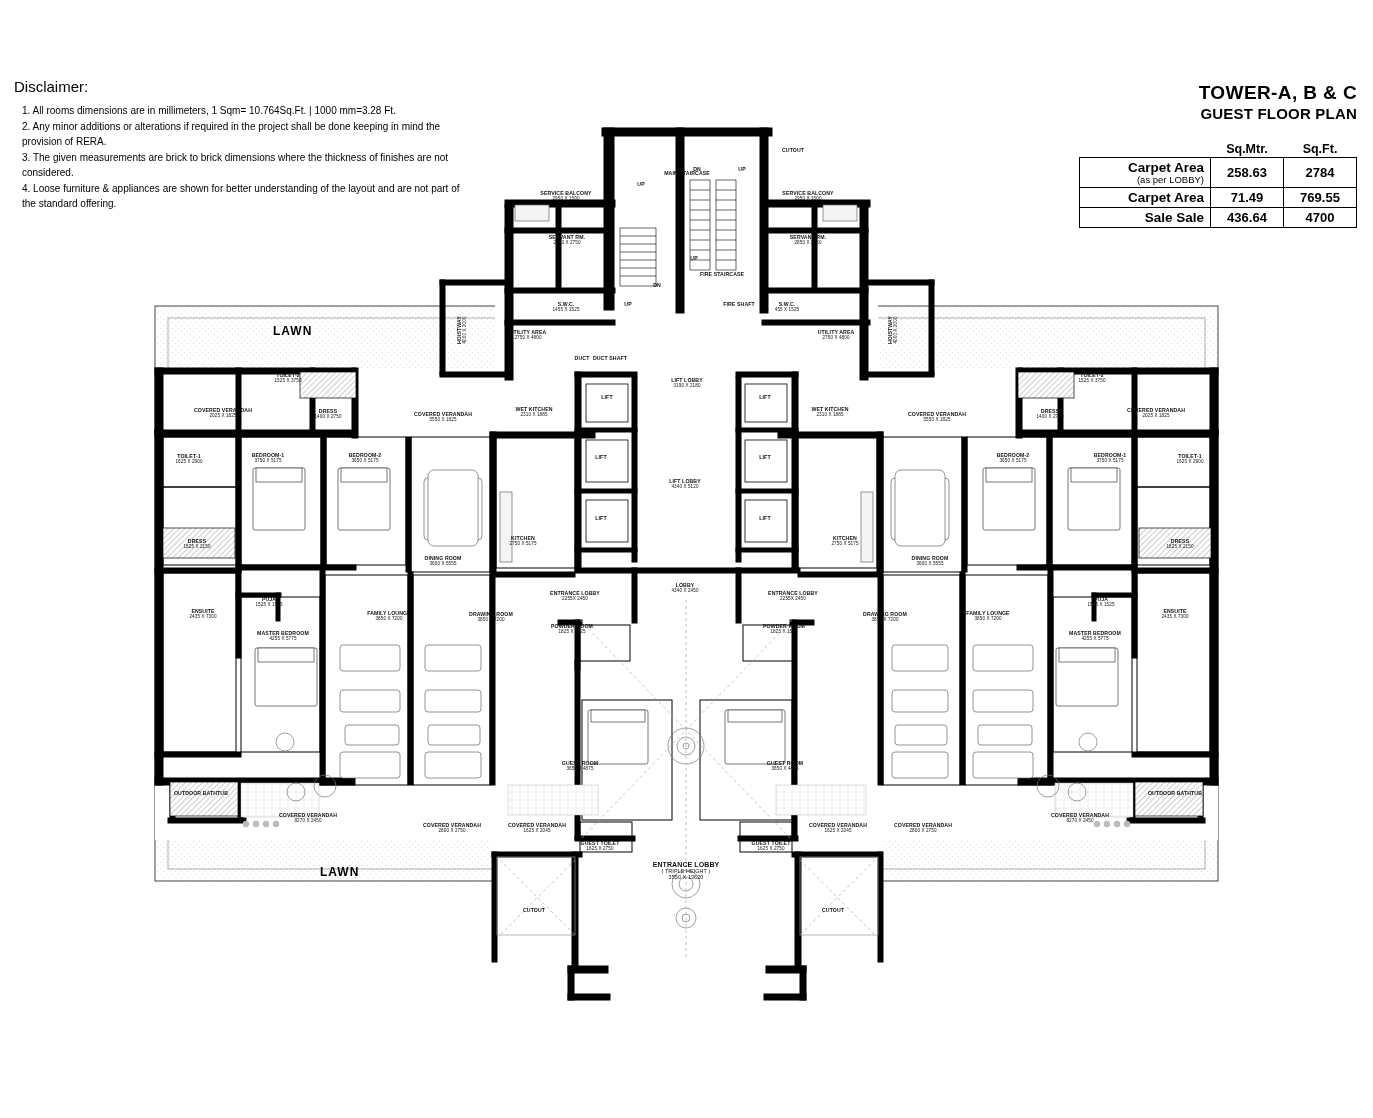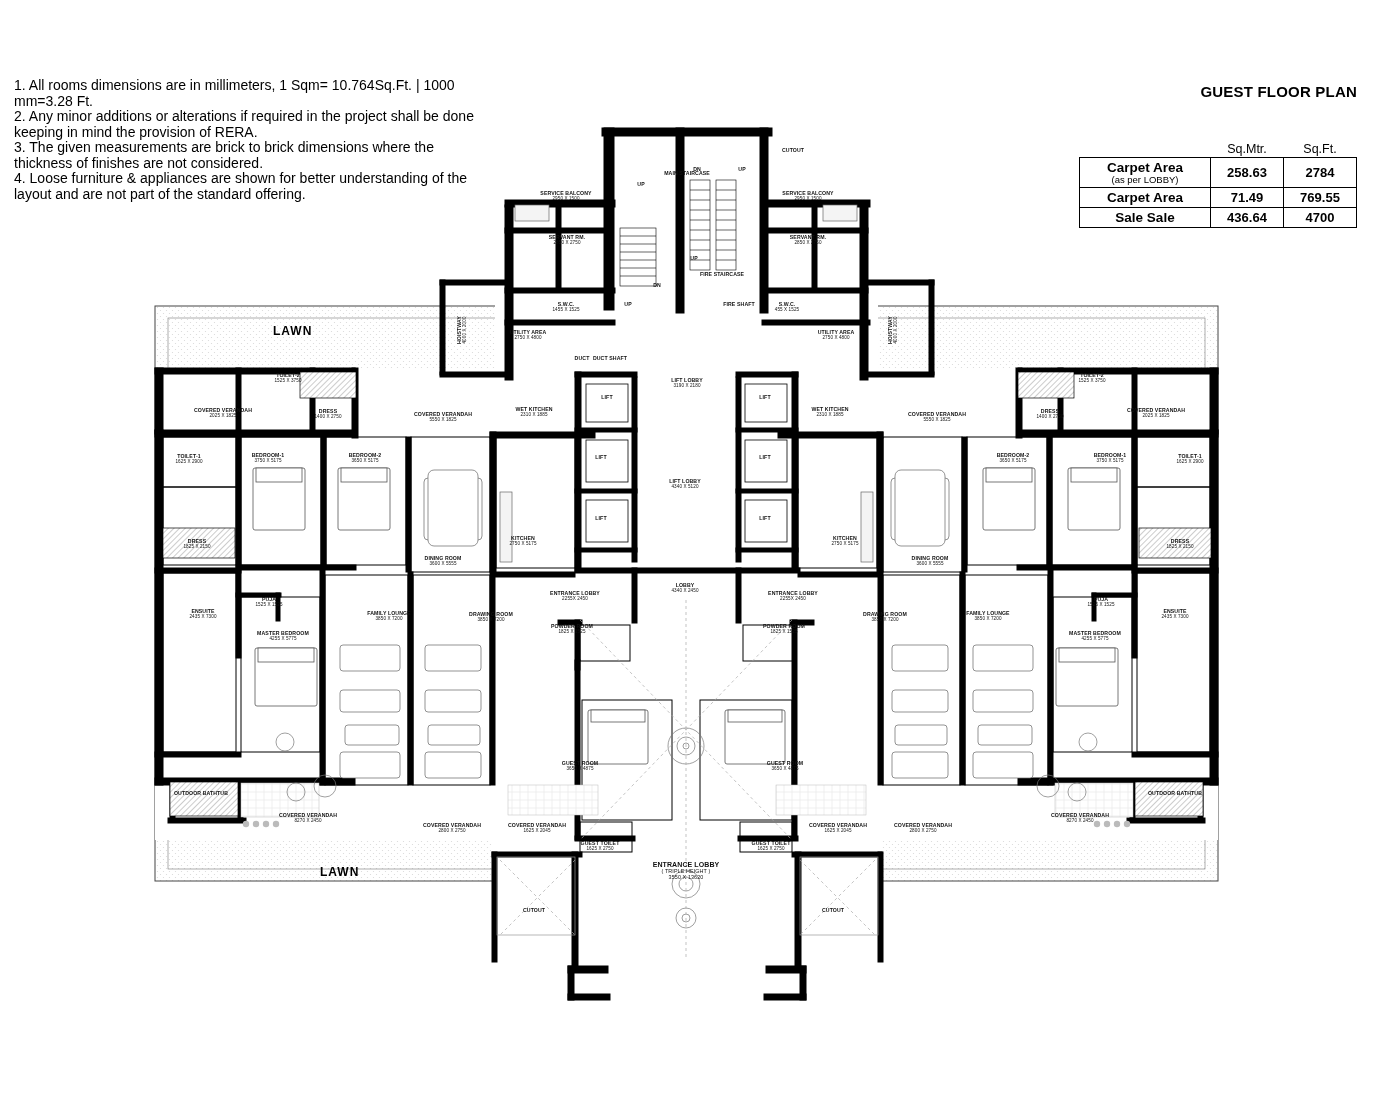--- a/index.html
+++ b/index.html
@@ -1,54 +1,56 @@
 <!DOCTYPE html>
 <html><head>
 <meta charset="utf-8">
 <style>
   html,body{margin:0;padding:0;background:#ffffff;}
   body{width:1373px;height:1118px;position:relative;font-family:"Liberation Sans",sans-serif;color:#000;overflow:hidden;}
 
   
   #disclaimer{position:absolute;left:14px;top:78px;width:470px;}
   #disclaimer h2{font-size:15px;margin:0 0 4px 0;font-weight:400;}
-  #disclaimer p{font-size:14px;margin:0;line-height:15.5px;}
+  #disclaimer p{font-size:10px;margin:8px;line-height:15.5px;}
 
   
   #titleblock{position:absolute;right:16px;top:82px;width:360px;text-align:right;}
   #titleblock .t1{font-size:19px;font-weight:bold;letter-spacing:.4px;}
   #titleblock .t2{font-size:15px;font-weight:bold;letter-spacing:.2px;margin-top:1px;}
   table.areas{position:absolute;right:16px;top:140px;border-collapse:collapse;font-size:13px;}
   table.areas th,table.areas td{border:1px solid #000;padding:2px 6px;font-weight:bold;}
-  table.areas thead th{border:none;font-weight:normal;font-size:12.5px;padding-bottom:1px;}
-  table.areas td.lbl{text-align:center;min-width:118px;font-size:13.5px;}
+  table.areas thead th{border:none;font-weight:bold;font-size:12.5px;padding-bottom:1px;}
+  table.areas td.lbl{text-align:right;min-width:118px;font-size:13.5px;}
   table.areas td.lbl small{display:block;font-size:9.5px;font-weight:normal;line-height:10px;}
   table.areas td.num{text-align:center;min-width:60px;}
 
   
   #plan{position:absolute;left:0;top:0;width:1373px;height:1118px;}
   #plan svg{position:absolute;left:0;top:0;}
 
   .rlabel{position:absolute;text-align:center;font-size:5.2px;line-height:6px;font-weight:bold;color:#111;letter-spacing:.1px;white-space:nowrap;}
   .rlabel .d{font-weight:normal;font-size:4.6px;display:block;}
   .big{font-size:7px;}
   .big .d{font-size:5.4px;}
   .lawn{position:absolute;font-size:12px;font-weight:bold;letter-spacing:1px;}
 </style>
 </head>
 <body>
 
 <div id="disclaimer">
+  <h2>Disclaimer:</h2>
   <p style="white-space:pre-wrap;">1. All rooms dimensions are in millimeters, 1 Sqm= 10.764Sq.Ft. | 1000 mm=3.28 Ft.
 2. Any minor additions or alterations if required in the project shall be done keeping in mind the provision of RERA.
 3. The given measurements are brick to brick dimensions where the thickness of finishes are not considered.
 4. Loose furniture &amp; appliances are shown for better understanding of the layout and are not part of the standard offering.</p>
 </div>
 
 <div id="titleblock">
+  <div class="t1">TOWER-A, B &amp; C</div>
   <div class="t2">GUEST FLOOR PLAN</div>
 </div>
 
 <table class="areas">
   <thead>
     <tr>
       <th></th>
       <th>Sq.Mtr.</th>
       <th>Sq.Ft.</th>
     </tr>

